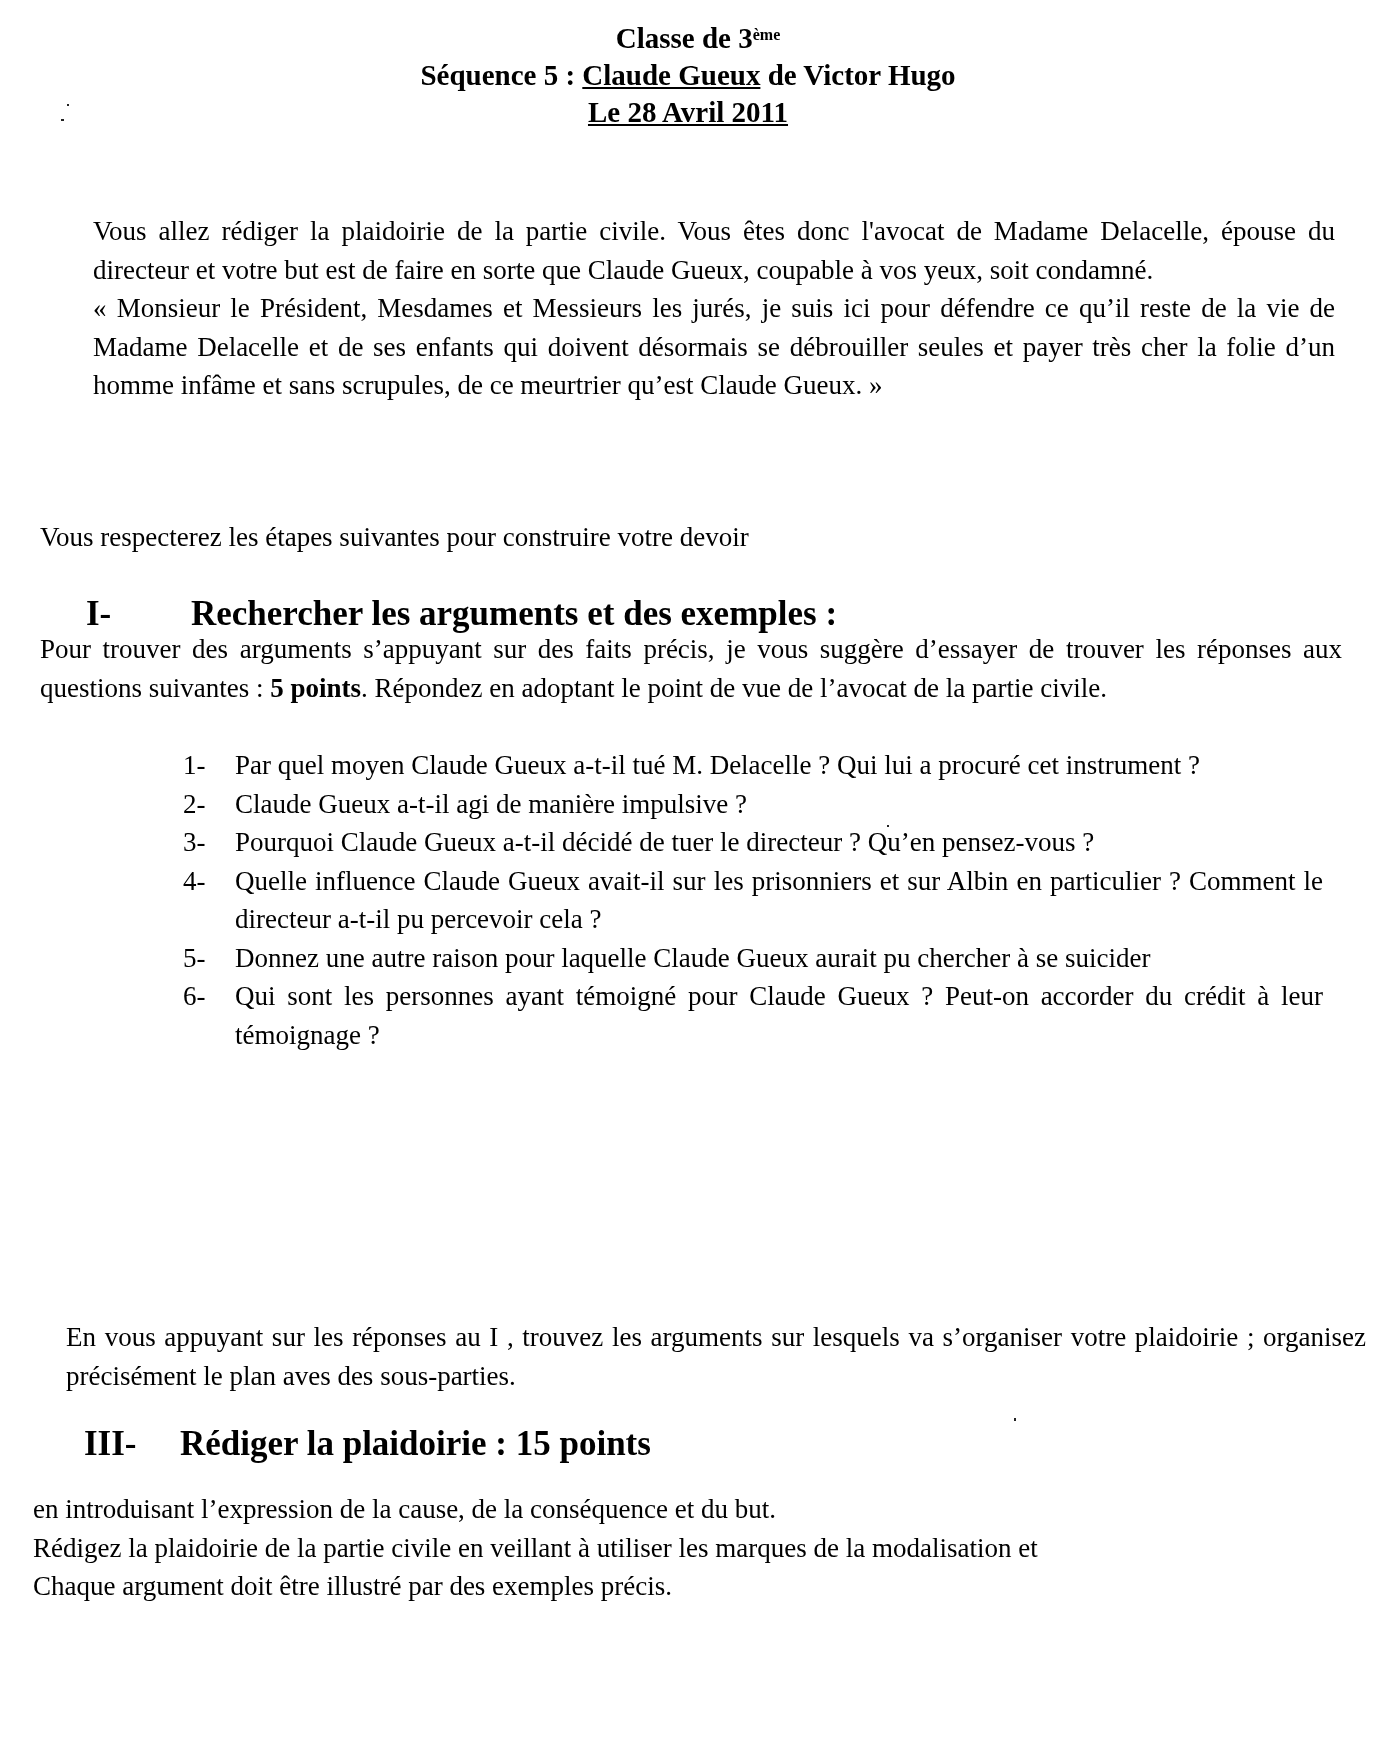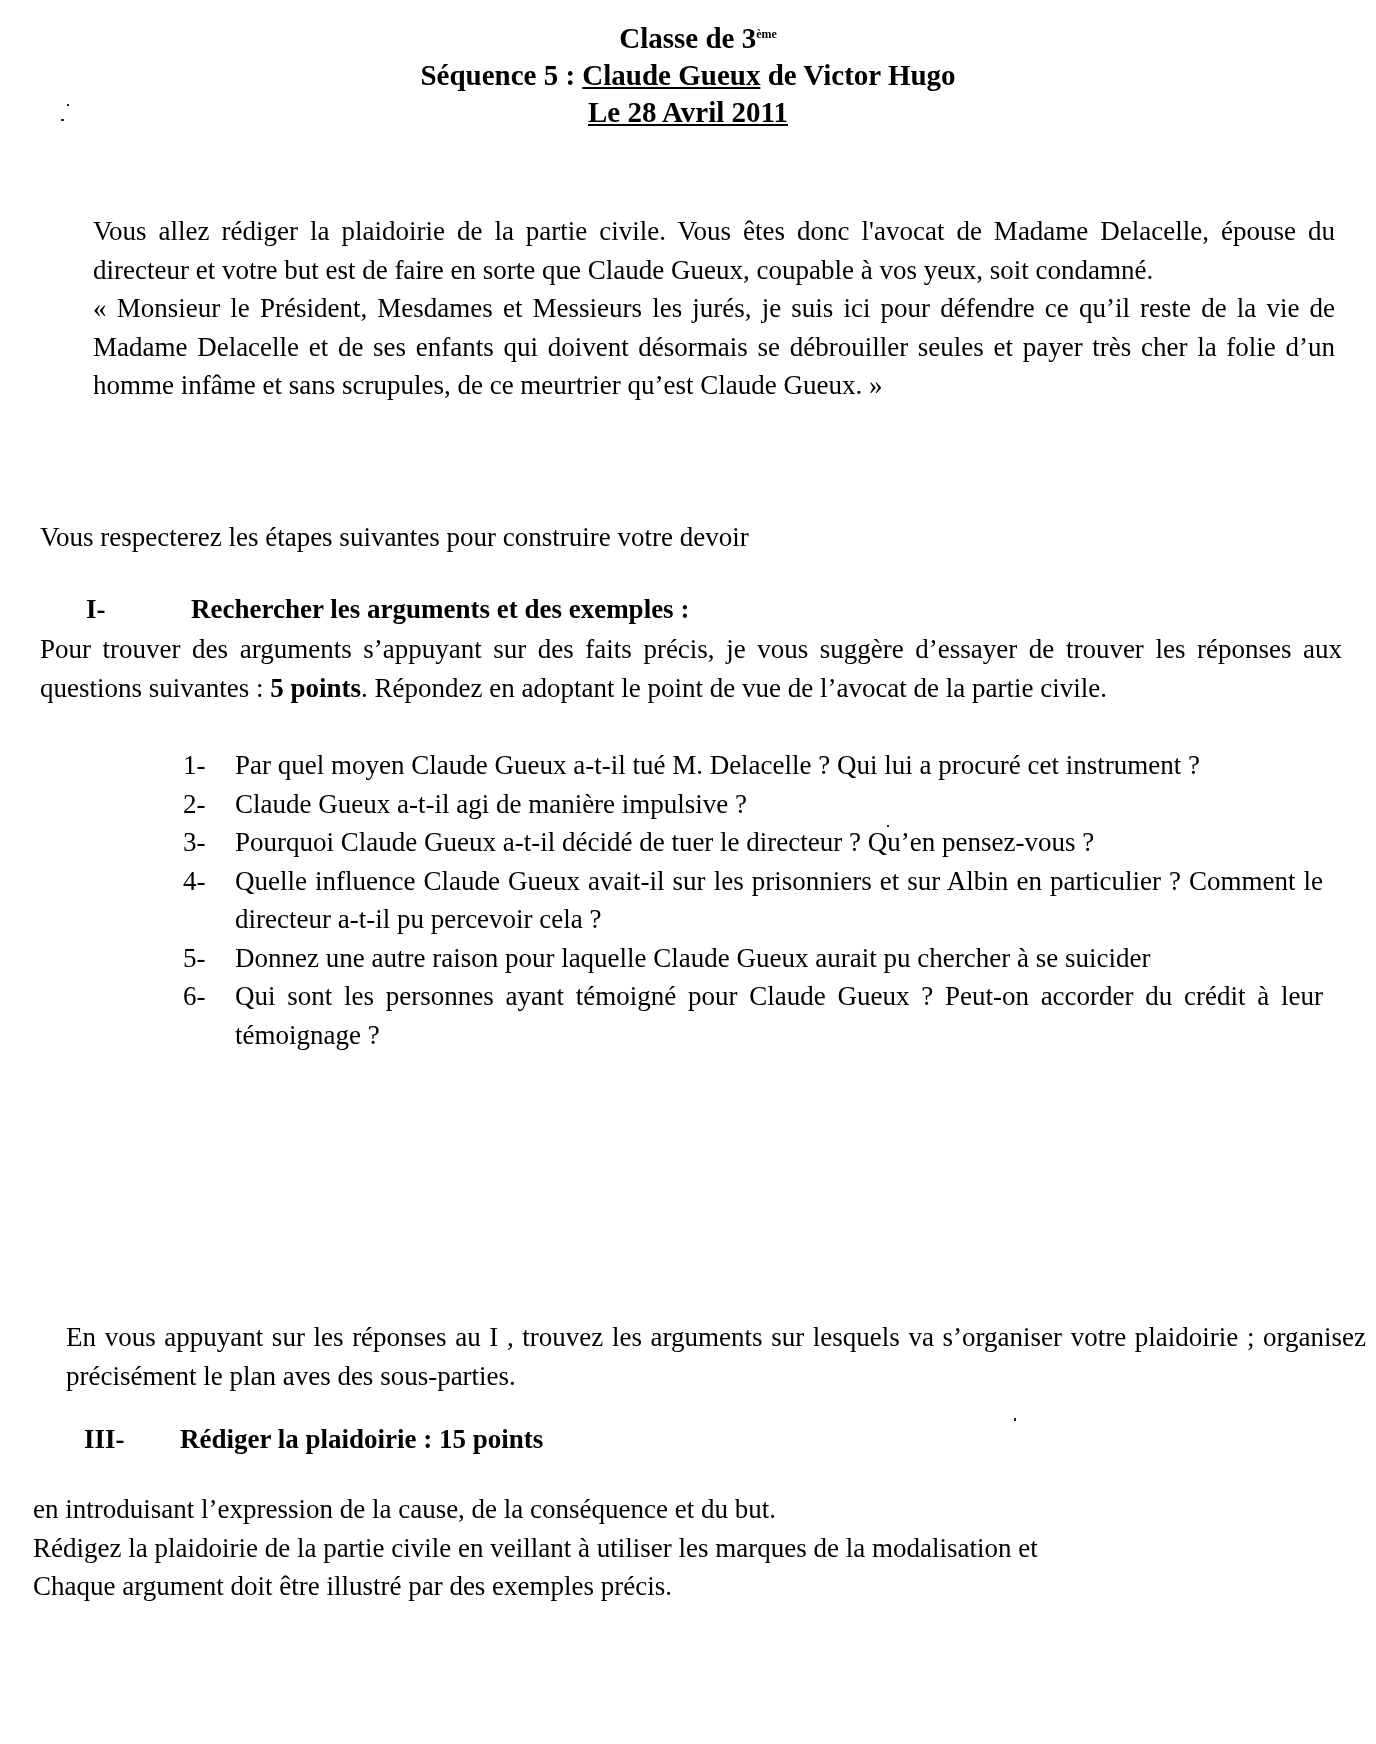--- a/index.html
+++ b/index.html
@@ -27,36 +27,36 @@
       left: 0;
       top: 20px;
       width: 1376px;
       text-align: center;
       font-weight: bold;
       font-size: 29px;
       line-height: 37px;
     }
     .header .line { display: block; }
     .header .shift { position: relative; left: 10px; }
-    .header sup { font-size: 12px; vertical-align: top; position: relative; top: -4px; }
+    .header sup { font-size: 16px; vertical-align: top; position: relative; top: -4px; }
     .u { text-decoration: underline; }
 
     .block {
       position: absolute;
       line-height: 38.5px;
       text-align: justify;
     }
     .block .p { display: block; font-family: Liberation Serif, serif; }
     .intro { left: 93px; top: 212px; width: 1242px; }
     .instr { left: 40px; top: 518px; width: 1300px; }
 
     .section-title {
       position: absolute;
       font-weight: bold;
-      font-size: 27px;
+      font-size: 35px;
       white-space: nowrap;
     }
     .section-title .num { display: inline-block; }
     .s1 { left: 86px; top: 594px; }
     .s1 .num { width: 105px; }
     .s2 { left: 84px; top: 1207px; }
     .s2 .num { width: 100px; }
     .s3 { left: 84px; top: 1424px; }
     .s3 .num { width: 96px; }
 

